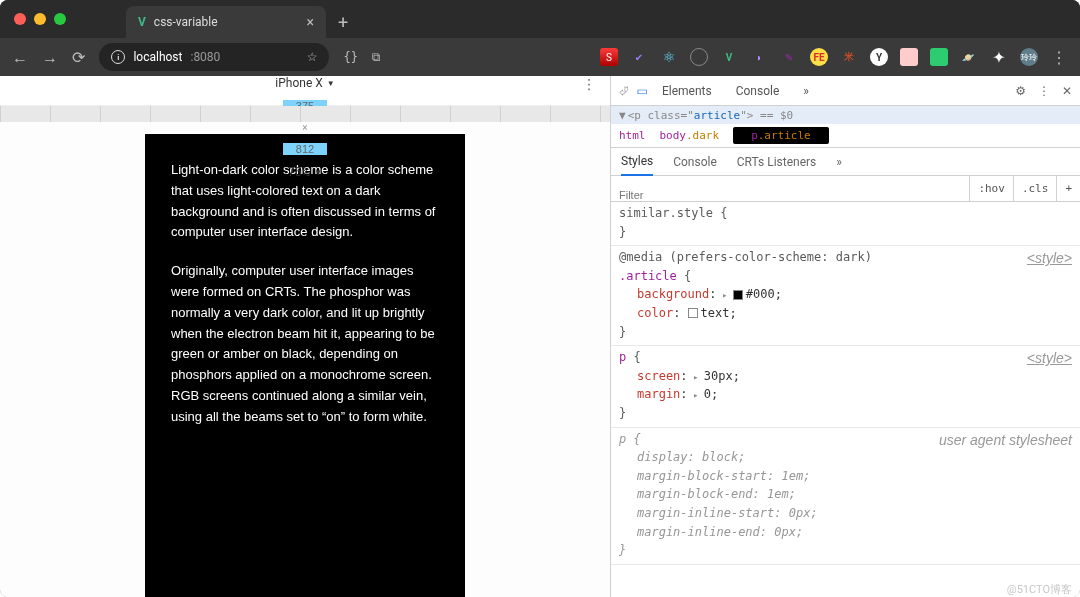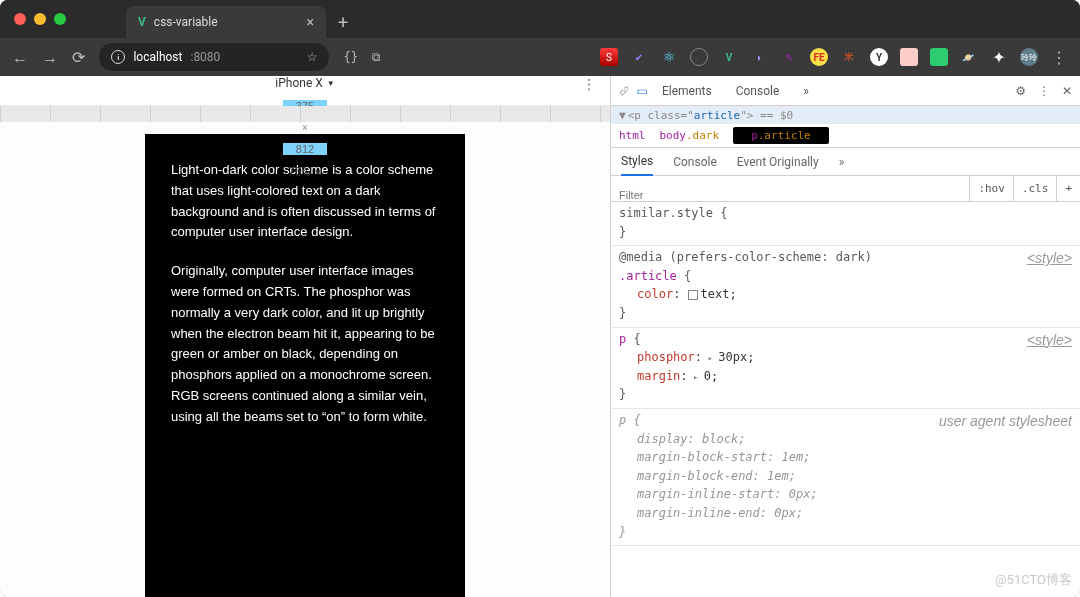--- a/index.html
+++ b/index.html
@@ -59,21 +59,21 @@
 .pval { color: #333; }
 .pval-ua { color: #969696; font-style: italic; }
 .brace { color: #5a5a5a; }
 .src-tag { position: absolute; right: 8px; top: 2px; font-size: 14px; color: #999; text-decoration: underline; font-style: italic; font-family: -apple-system, sans-serif; }
 .src-tag.ua { font-style: italic; text-decoration: none; }
 .swatch { display: inline-block; width: 10px; height: 10px; border: 1px solid #888; vertical-align: middle; margin-right: 3px; }
 .expand-tri { color: #888; font-size: 9px; }
 .media { color: #5a5a5a; }
 .tclose { color: #bbb; margin-left: auto; font-size: 14px; }
 .vue-logo { color: #41b883; font-weight: bold; }
-.watermark { position: absolute; bottom: 8px; right: 8px; color: #c8c8c8; font-size: 13px; }
+.watermark { position: absolute; bottom: 0; right: 8px; color: #c8c8c8; font-size: 11px; }
 </style>
 </head>
 <body>
 
 <div class="window">
 
   <div class="titlebar">
     <div class="traffic">
       <span class="dot" style="background:#ff5f57"></span>
       <span class="dot" style="background:#febc2e"></span>
@@ -164,48 +164,49 @@
         <span class="tri">▼</span>&lt;p class="<span class="cls">article</span>"&gt;&nbsp;== $0
       </div>
       <div class="breadcrumb">
         <span class="bc-item"><span class="bc-tag">html</span></span>
         <span class="bc-item"><span class="bc-tag">body</span><span class="bc-class">.dark</span></span>
         <span class="bc-item sel"><span class="bc-tag">p</span><span class="bc-class">.article</span></span>
       </div>
       <div class="styles-tabs">
         <span class="active">Styles</span>
         <span class="inactive">Console</span>
-        <span class="inactive">Event Originally</span>
+        <span class="inactive">CRTs Listeners</span>
         <span class="inactive">»</span>
       </div>
       <div class="filter-bar">
         <input placeholder="Filter" style="">
         <span class="fopt">:hov</span>
         <span class="fopt">.cls</span>
         <span class="fopt">+</span>
       </div>
       <div class="css-rules">
 
         <div class="rule-block">
           <div><span class="selector">similar.style</span> <span class="brace">{</span></div>
           <div><span class="brace">}</span></div>
         </div>
 
         <div class="rule-block">
           <span class="src-tag">&lt;style&gt;</span>
           <div class="media">@media (prefers-color-scheme: dark)</div>
           <div><span class="sel-cls">.article</span> <span class="brace">{</span></div>
+          <div class="prop"><span class="pnm">background</span>:<span class="expand-tri"> ▸ </span><span class="swatch" style="background:#000"></span><span class="pval">#000</span>;</div>
           <div class="prop"><span class="pnm">color</span>: <span class="swatch" style="background:#fff"></span><span class="pval">text</span>;</div>
           <div><span class="brace">}</span></div>
         </div>
 
         <div class="rule-block">
           <span class="src-tag">&lt;style&gt;</span>
           <div><span class="sel-cls">p</span> <span class="brace">{</span></div>
-          <div class="prop"><span class="pnm">phosphor</span>:<span class="expand-tri"> ▸ </span><span class="pval">30px</span>;</div>
+          <div class="prop"><span class="pnm">screen</span>:<span class="expand-tri"> ▸ </span><span class="pval">30px</span>;</div>
           <div class="prop"><span class="pnm">margin</span>:<span class="expand-tri"> ▸ </span><span class="pval">0</span>;</div>
           <div><span class="brace">}</span></div>
         </div>
 
         <div class="rule-block">
           <span class="src-tag ua">user agent stylesheet</span>
           <div style="font-style:italic;color:#969696"><span>p</span> <span>{</span></div>
           <div class="prop"><span class="pnm-ua">display</span><span class="pval-ua">: </span><span class="pval-ua">block</span><span class="pval-ua">;</span></div>
           <div class="prop"><span class="pnm-ua">margin-block-start</span><span class="pval-ua">: </span><span class="pval-ua">1em</span><span class="pval-ua">;</span></div>
           <div class="prop"><span class="pnm-ua">margin-block-end</span><span class="pval-ua">: </span><span class="pval-ua">1em</span><span class="pval-ua">;</span></div>

